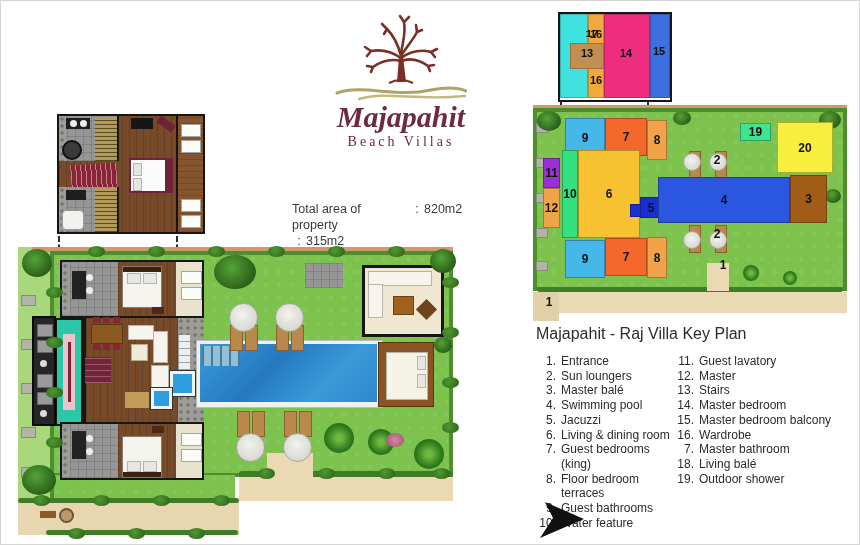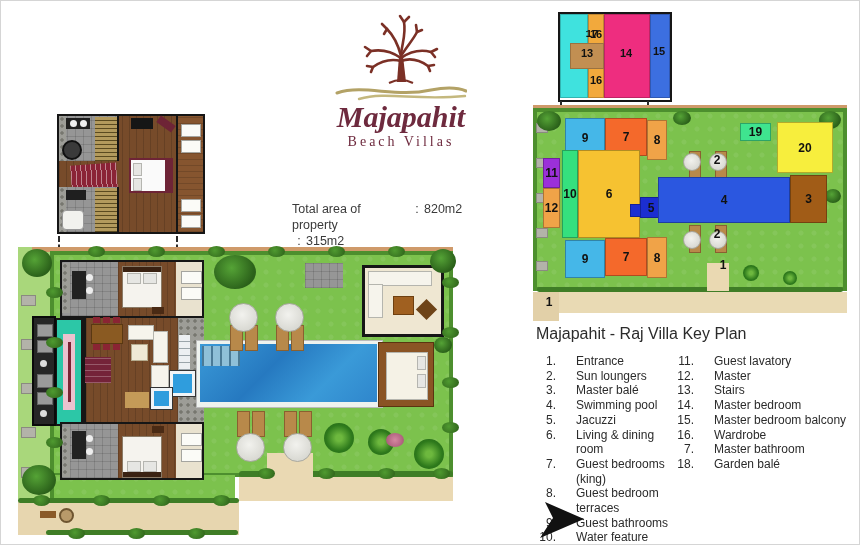--- a/index.html
+++ b/index.html
@@ -50,21 +50,21 @@
   .kpl{font-size:12px;}
 
   
   #legend{position:absolute;left:536px;top:325px;width:322px;color:#2b2b2b;}
   #legend h2{font-size:16px;font-weight:400;margin:0 0 11px 0;color:#2b2b2b;}
   .legend-cols{display:flex;}
   .legend-col{list-style:none;margin:0;padding:0;}
   .legend-col.c1{width:138px;}
   .legend-item{display:flex;font-size:12px;line-height:14.7px;}
   .li-num{width:20px;text-align:right;flex:none;}
-  .li-label{margin-left:20px;}
+  .li-label{margin-left:5px;}
 
   
   #upper-plan{position:absolute;left:57px;top:114px;width:148px;height:120px;
               border:2px solid #151515;box-sizing:border-box;}
   
   #site-plan{position:absolute;left:18px;top:247px;width:437px;height:290px;}
   .blk-border{border:2px solid #161616;box-sizing:border-box;}
   .steps{background:#eceff2;background-image:repeating-linear-gradient(0deg,#9aa4aa 0 1px,transparent 1px 7px);}
   .stair{background:#8b2336;background-image:repeating-linear-gradient(90deg,rgba(255,255,255,.45) 0 1px,transparent 1px 5px);}
   .wardrobe{background:#b39a5d;background-image:repeating-linear-gradient(0deg,#5a4a20 0 1px,transparent 1px 4px);}
@@ -396,21 +396,21 @@
           <li class="legend-item">
             <span class="li-num">6.</span>
             <span class="li-label">Living &amp; dining room</span>
           </li>
           <li class="legend-item">
             <span class="li-num">7.</span>
             <span class="li-label">Guest bedrooms (king)</span>
           </li>
           <li class="legend-item">
             <span class="li-num">8.</span>
-            <span class="li-label">Guest bedroom terraces</span>
+            <span class="li-label">Floor bedroom terraces</span>
           </li>
           <li class="legend-item">
             <span class="li-num">9.</span>
             <span class="li-label">Guest bathrooms</span>
           </li>
           <li class="legend-item">
             <span class="li-num">10.</span>
             <span class="li-label">Water feature</span>
           </li>
         </ul>
@@ -438,21 +438,25 @@
           <li class="legend-item">
             <span class="li-num">16.</span>
             <span class="li-label">Wardrobe</span>
           </li>
           <li class="legend-item">
             <span class="li-num">7.</span>
             <span class="li-label">Master bathroom</span>
           </li>
           <li class="legend-item">
             <span class="li-num">18.</span>
-            <span class="li-label">Garden balé</span>
+            <span class="li-label">Living balé</span>
+          </li>
+          <li class="legend-item">
+            <span class="li-num">19.</span>
+            <span class="li-label">Outdoor shower</span>
           </li>
         </ul>
       </div>
   </div>
 
   <div id="arrow-icon">
     <svg width="44" height="38" viewBox="0 0 44 38">
       <polygon points="5,0 44,17 0,36 13,16" fill="#111"></polygon>
     </svg>
   </div>

